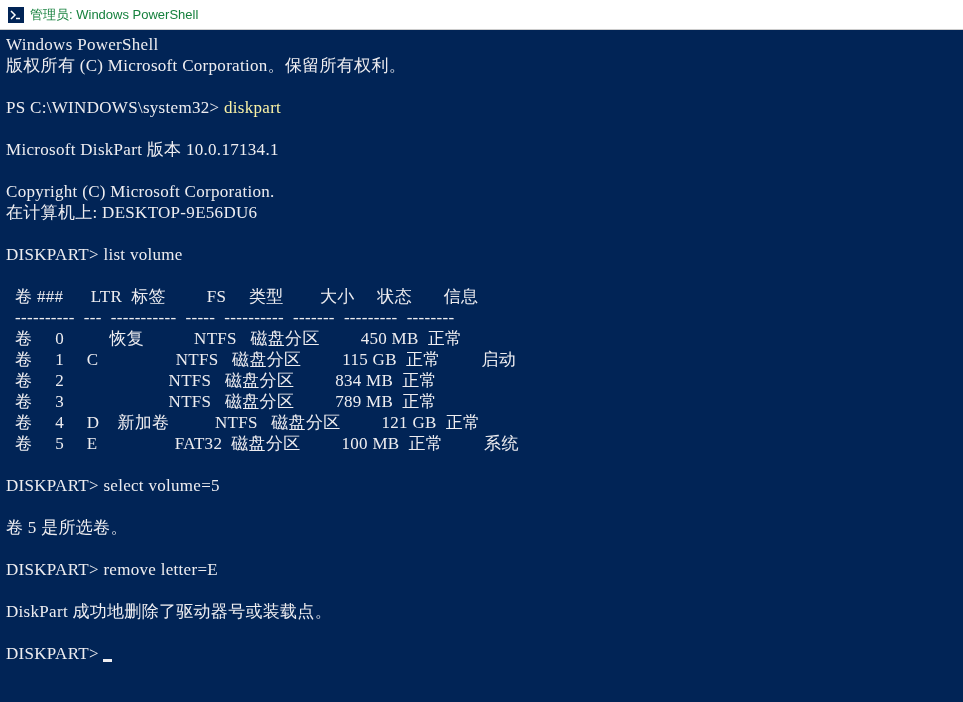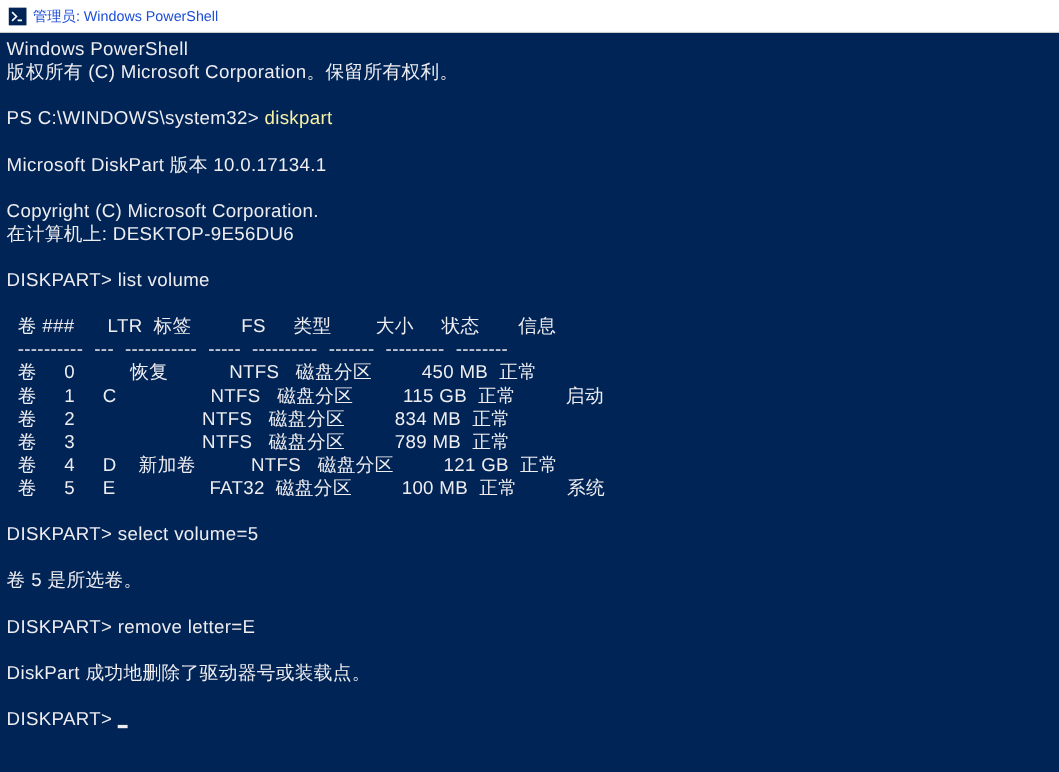--- a/index.html
+++ b/index.html
@@ -30,32 +30,32 @@
       display: flex;
       align-items: center;
       justify-content: center;
       color: #fff;
       font-size: 11px;
       font-weight: bold;
     }
     .titlebar-text {
       font-size: 13px;
       font-family: 'Segoe UI', 'Microsoft YaHei', sans-serif;
-      color: #1d4ed8;
+      color: #15803d;
     }
     .terminal {
       width: 963px;
       height: 672px;
       background: #012456;
       color: #eeedf0;
       font-size: 17px;
       line-height: 21px;
       padding: 4px 0 0 6px;
       white-space: pre;
-      font-family: Liberation Sans, sans-serif;
+      font-family: Liberation Serif, serif;
       letter-spacing: 0.3px;
     }
     .yellow {
       color: #f9f1a5;
     }
     .cursor {
       display: inline-block;
       width: 9px;
       height: 3px;
       background: #eeedf0;

